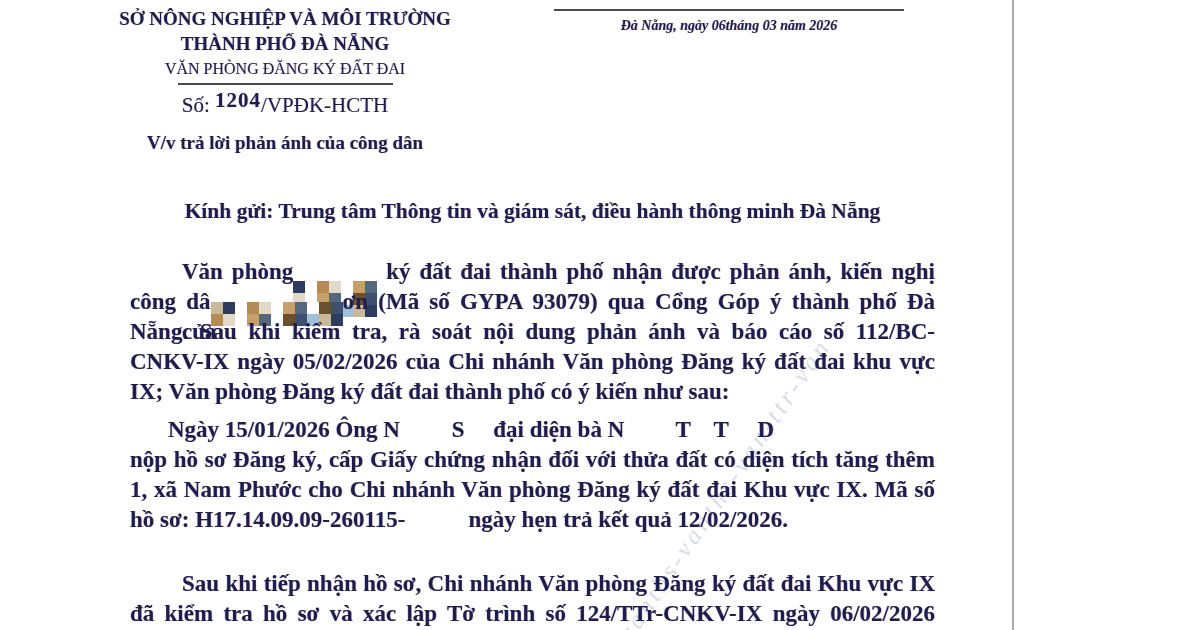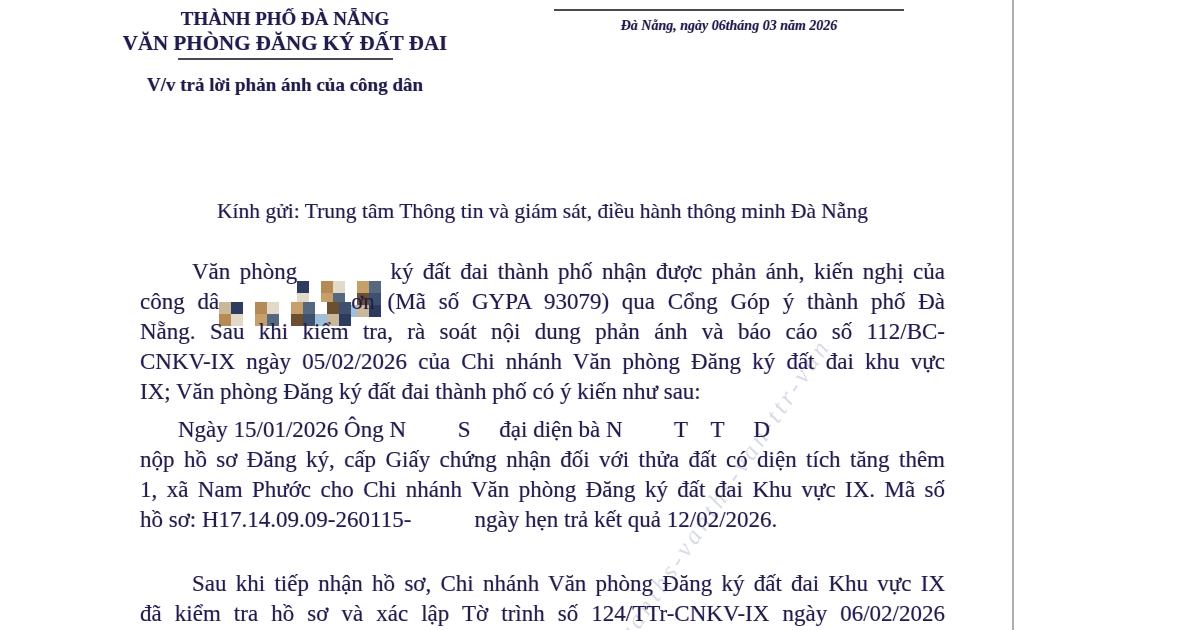--- a/index.html
+++ b/index.html
@@ -11,30 +11,30 @@
   .edge{position:absolute;top:0;height:630px;width:2px;background:#adadad;}
   .wm{
     position:absolute;left:598px;top:652px;transform:rotate(-56deg);transform-origin:0 0;
     font-size:25px;font-style:italic;letter-spacing:4px;color:#b9bfd0;opacity:.55;
     white-space:nowrap;z-index:0;text-shadow:none;
   }
   .hdr{position:absolute;top:6px;text-align:center;z-index:1;}
   .hdr-left{left:100px;width:370px;}
   .hdr-right{left:498px;width:462px;}
   .h-sm{font-size:19px;font-weight:bold;line-height:25px;}
-  .h-md{font-size:21px;font-weight:bold;line-height:25px;}
+  .h-md{font-size:16px;font-weight:normal;line-height:25px;}
   .h-lg{font-size:22px;font-weight:bold;line-height:26px;}
   .rule{height:2px;background:#4a4a55;margin:2px auto 0;}
   .rule-left{width:215px;}
   .rule-right{width:350px;margin-top:3px;}
   .so-line{margin-top:8px;font-size:21px;}
   .doc-no{position:relative;top:-5px;letter-spacing:1px;font-weight:bold;}
   .subject{margin-top:12px;font-size:19px;font-weight:bold;line-height:26px;}
   .dateline{margin-top:7px;font-size:14px;font-style:italic;font-weight:600;}
-  .body-abs{position:absolute;left:140px;width:805px;z-index:1;}
+  .body-abs{position:absolute;left:130px;width:805px;z-index:1;font-weight:bold;}
   .sal{top:199px;text-align:center;font-size:21.5px;}
   .para{font-size:23px;}
   .para .ln{height:30px;line-height:30px;white-space:nowrap;}
   .para .ln.j{white-space:normal;text-align:justify;text-align-last:justify;}
   .ind{padding-left:52px;}
   .ind2{padding-left:38px;}
   .p1{top:257px;} .p2{top:415px;} .p3{top:569px;}
   .mz{display:inline-flex;flex-wrap:wrap;overflow:hidden;text-shadow:none;}
   .mz i{width:12px;height:12px;flex:0 0 12px;display:block;}
   .mz1{width:84px;height:36px;vertical-align:-14px;}
@@ -42,23 +42,27 @@
 </style>
 </head>
 <body>
 
 <div class="page">
 
   <div class="wm">s-vanths-vanths-van-ttr-van</div>
   <div class="edge" style="left:1012px;"></div>
 
   <div class="hdr hdr-left">
+    <div class="h-sm">SỞ NÔNG NGHIỆP VÀ MÔI TRƯỜNG</div>
     <div class="h-sm">THÀNH PHỐ ĐÀ NẴNG</div>
     <div class="h-md">VĂN PHÒNG ĐĂNG KÝ ĐẤT ĐAI</div>
     <div class="rule rule-left"></div>
+    <div class="so-line">
+      <span>Số:&nbsp;</span><span class="doc-no">1204</span><span>/VPĐK-HCTH</span>
+    </div>
     <div class="subject">
       <div>V/v trả lời phản ánh của công dân</div>
     </div>
   </div>
 
   <div class="hdr hdr-right">
     <div class="rule rule-right"></div>
     <div class="dateline">Đà Nẵng, ngày 06tháng 03 năm 2026</div>
   </div>
 

